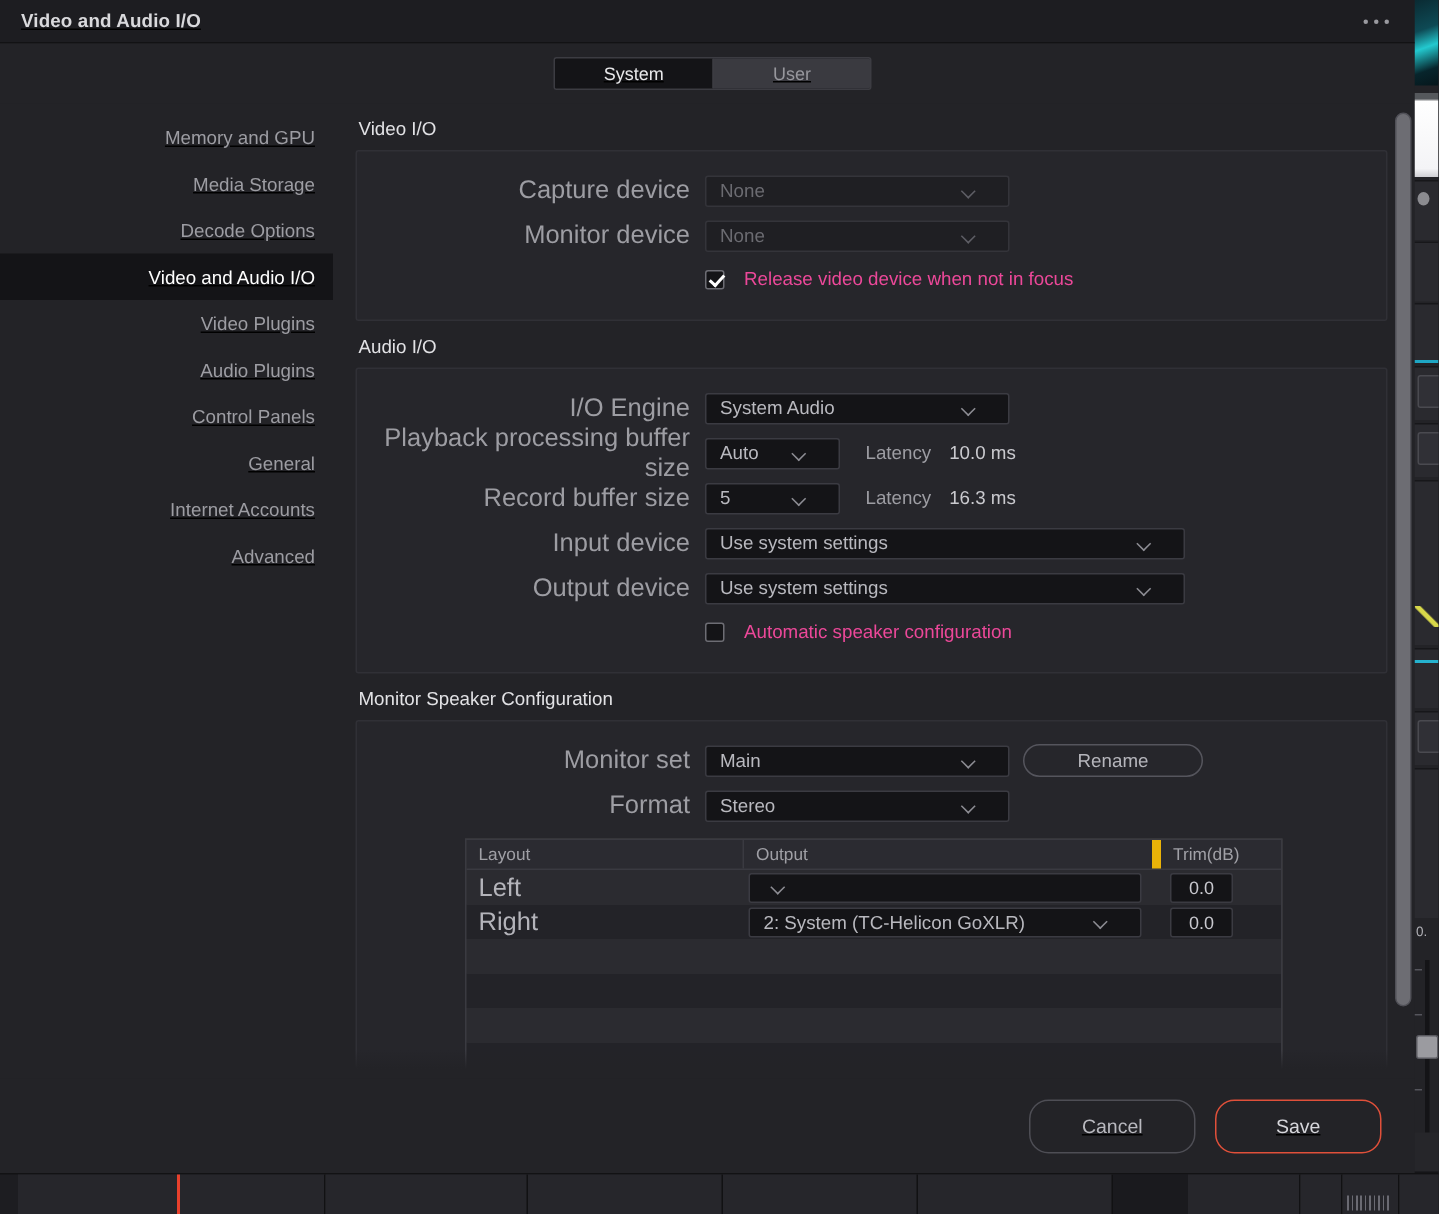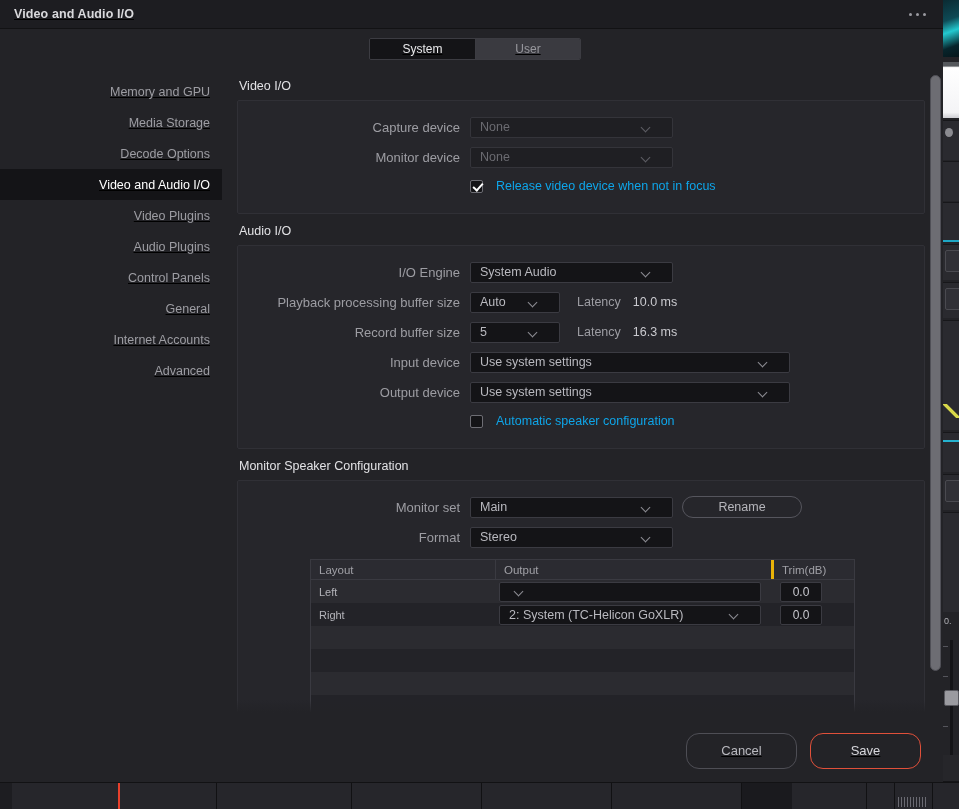--- a/index.html
+++ b/index.html
@@ -201,21 +201,21 @@
   }
 
   .field-row {
     display: flex; align-items: center;
     height: 28px;
     margin-bottom: 2px;
   }
   .field-label {
     width: 232px; flex: 0 0 232px;
     text-align: right; padding-right: 10px;
-    font-size: 13px; color: #9d9da3;
+    font-size: 17px; color: #9d9da3;
   }
 
   .select {
     height: 21px;
     background: #141417;
     border: 1px solid #3b3b42;
     border-radius: 2px;
     display: flex; align-items: center;
     padding: 0 21px 0 9px;
     font-size: 12.5px; color: #b9b9bf;
@@ -263,21 +263,21 @@
   }
   .checkbox.checked::after {
     content: "";
     position: absolute; left: 3.5px; top: 0.5px;
     width: 4px; height: 8px;
     border-right: 2px solid #ffffff;
     border-bottom: 2px solid #ffffff;
     transform: rotate(42deg);
   }
   .check-label {
-    margin-left: 13px; font-size: 12.5px; color: #0ea5e9;
+    margin-left: 13px; font-size: 12.5px; color: #ec4899;
   }
 
   .pill-btn {
     height: 22px; min-width: 120px;
     border: 1px solid #55555d;
     border-radius: 11px;
     background: transparent;
     color: #b5b5bb;
     font-size: 12.5px;
     font-family: "Liberation Sans", sans-serif;
@@ -295,29 +295,29 @@
   }
   .spk-head {
     display: flex; height: 20px; background: #2b2b31;
     border-bottom: 1px solid #3a3a41;
   }
   .spk-head div {
     font-size: 11.5px; color: #a0a0a6;
     display: flex; align-items: center; padding-left: 8px;
   }
   .col-layout { width: 185px; flex: 0 0 185px; border-right: 1px solid #3a3a41; }
-  .col-output { width: 278px; flex: 0 0 278px; border-right: 3px solid #eab308; }
+  .col-output { width: 278px; flex: 0 0 278px; border-right: 6px solid #eab308; }
   .col-trim   { flex: 1 1 auto; }
 
   .spk-row { display: flex; height: 23px; align-items: center; }
   .spk-row.odd  { background: #2b2b30; }
   .spk-row.even { background: #232328; }
   .spk-row .cell-layout {
     width: 185px; flex: 0 0 185px; padding-left: 8px;
-    font-size: 11px; color: #b4b4ba;
+    font-size: 17px; color: #b4b4ba;
   }
   .spk-row .cell-output {
     width: 278px; flex: 0 0 278px; display: flex; align-items: center;
     padding-left: 3px;
   }
   .spk-row .cell-output .select { width: 262px; height: 20px; }
   .spk-row .cell-trim { flex: 1 1 auto; padding-left: 6px; }
   .trim-box {
     width: 42px; height: 20px;
     background: #141417; border: 1px solid #3b3b42; border-radius: 2px;

